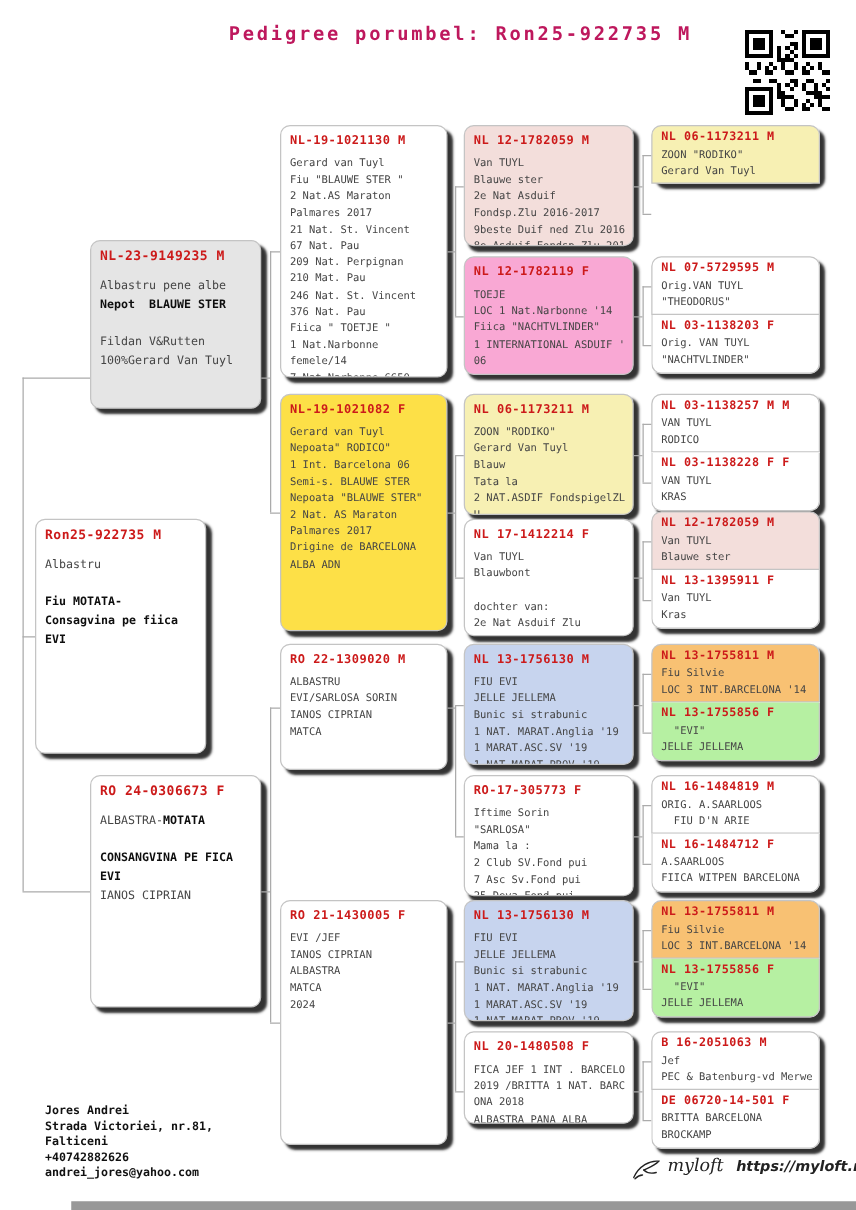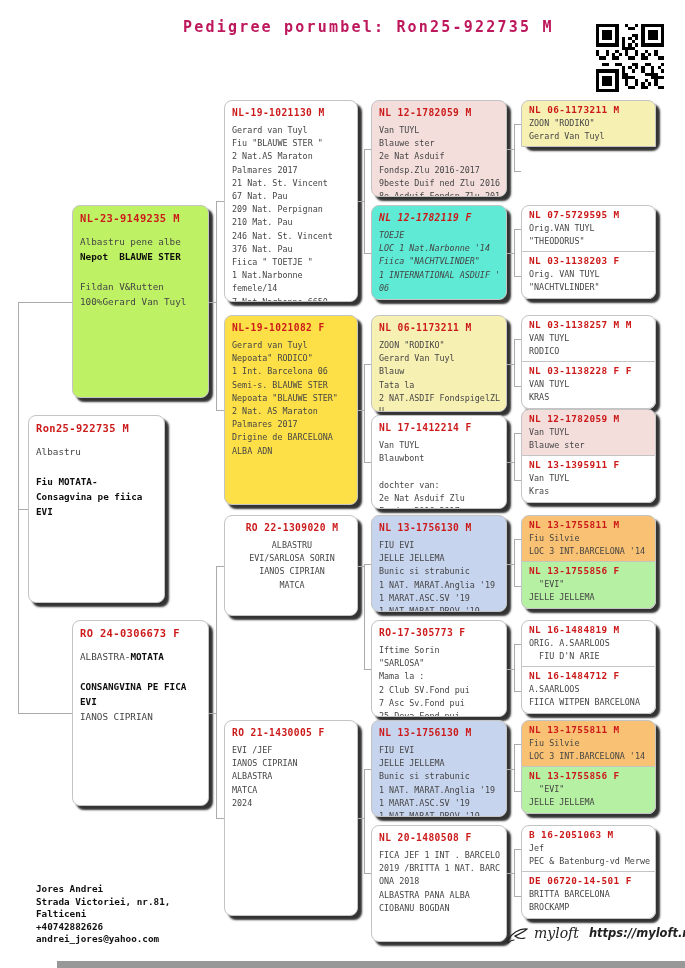--- a/index.html
+++ b/index.html
@@ -144,21 +144,21 @@
       <rect x="2" y="16" width="3" height="3" fill="#000"></rect>
     </svg>
 
   <div id="tree">
       <div class="box lg" style="left: 28px; top: 415px; width: 137px; height: 188px; background: rgb(255, 255, 255);">
         <div class="ring">Ron25-922735 M</div>
         <div class="ln">Albastru</div>
         <div class="ln">&nbsp;</div>
         <div class="ln b">Fiu MOTATA- Consagvina pe fiica EVI</div>
       </div>
-      <div class="box lg" style="left: 72px; top: 205px; width: 137px; height: 193px; background: #bef264;">
+      <div class="box lg" style="left: 72px; top: 192px; width: 137px; height: 135px; background: #e5e5e5;">
         <div class="ring">NL-23-9149235 M</div>
         <div class="ln">Albastru pene albe</div>
         <div class="ln b">Nepot  BLAUWE STER</div>
         <div class="ln">&nbsp;</div>
         <div class="ln">Fildan V&amp;Rutten</div>
         <div class="ln">100%Gerard Van Tuyl</div>
       </div>
       <div class="box lg" style="left: 72px; top: 620px; width: 137px; height: 186px; background: rgb(255, 255, 255);">
         <div class="ring">RO 24-0306673 F</div>
         <div class="ln"><span>ALBASTRA-</span><span class="b">MOTATA</span></div>
@@ -187,21 +187,21 @@
         <div class="ln">Gerard van Tuyl</div>
         <div class="ln">Nepoata" RODICO"</div>
         <div class="ln">1 Int. Barcelona 06</div>
         <div class="ln">Semi-s. BLAUWE STER</div>
         <div class="ln">Nepoata "BLAUWE STER"</div>
         <div class="ln">2 Nat. AS Maraton</div>
         <div class="ln">Palmares 2017</div>
         <div class="ln">Drigine de BARCELONA</div>
         <div class="ln">ALBA ADN</div>
       </div>
-      <div class="box sm" style="left: 224px; top: 515px; width: 134px; height: 101px; background: rgb(255, 255, 255); text-align: center;">
+      <div class="box sm" style="left: 224px; top: 515px; width: 134px; height: 101px; background: rgb(255, 255, 255);">
         <div class="ring">RO 22-1309020 M</div>
         <div class="ln">ALBASTRU</div>
         <div class="ln">EVI/SARLOSA SORIN</div>
         <div class="ln">IANOS CIPRIAN</div>
         <div class="ln">MATCA</div>
       </div>
       <div class="box sm" style="left: 224px; top: 720px; width: 134px; height: 196px; background: rgb(255, 255, 255);">
         <div class="ring">RO 21-1430005 F</div>
         <div class="ln">EVI /JEF</div>
         <div class="ln">IANOS CIPRIAN</div>
@@ -211,21 +211,21 @@
       </div>
       <div class="box sm" style="left: 371px; top: 100px; width: 136px; height: 97px; background: rgb(243, 222, 219);">
         <div class="ring">NL 12-1782059 M</div>
         <div class="ln">Van TUYL</div>
         <div class="ln">Blauwe ster</div>
         <div class="ln">2e Nat Asduif</div>
         <div class="ln">Fondsp.Zlu 2016-2017</div>
         <div class="ln">9beste Duif ned Zlu 2016</div>
         <div class="ln">8e Asduif Fondsp.Zlu 201</div>
       </div>
-      <div class="box sm" style="left: 371px; top: 205px; width: 136px; height: 95px; background: #5eead4; font-style: italic;">
+      <div class="box sm" style="left: 371px; top: 205px; width: 136px; height: 95px; background: #f9a8d4;">
         <div class="ring">NL 12-1782119 F</div>
         <div class="ln">TOEJE</div>
         <div class="ln">LOC 1 Nat.Narbonne '14</div>
         <div class="ln">Fiica "NACHTVLINDER"</div>
         <div class="ln">1 INTERNATIONAL ASDUIF '</div>
         <div class="ln">06</div>
       </div>
       <div class="box sm" style="left: 371px; top: 315px; width: 136px; height: 97px; background: rgb(247, 240, 179);">
         <div class="ring">NL 06-1173211 M</div>
         <div class="ln">ZOON "RODIKO"</div>
@@ -264,21 +264,21 @@
       </div>
       <div class="box sm" style="left: 371px; top: 720px; width: 136px; height: 97px; background: rgb(199, 212, 238);">
         <div class="ring">NL 13-1756130 M</div>
         <div class="ln">FIU EVI</div>
         <div class="ln">JELLE JELLEMA</div>
         <div class="ln">Bunic si strabunic</div>
         <div class="ln">1 NAT. MARAT.Anglia '19</div>
         <div class="ln">1 MARAT.ASC.SV '19</div>
         <div class="ln">1 NAT.MARAT.PROV '19</div>
       </div>
-      <div class="box sm" style="left: 371px; top: 825px; width: 136px; height: 117px; background: rgb(255, 255, 255);">
+      <div class="box sm" style="left: 371px; top: 825px; width: 136px; height: 74px; background: rgb(255, 255, 255);">
         <div class="ring">NL 20-1480508 F</div>
         <div class="ln">FICA JEF 1 INT . BARCELO</div>
         <div class="ln">2019 /BRITTA 1 NAT. BARC</div>
         <div class="ln">ONA 2018</div>
         <div class="ln">ALBASTRA PANA ALBA</div>
         <div class="ln">CIOBANU BOGDAN</div>
       </div>
       <div class="pair" style="left: 521px; top: 100px; width: 135px;">
         <div class="cell top" style="background: rgb(247, 240, 179);">
           <div class="ring">NL 06-1173211 M</div>

